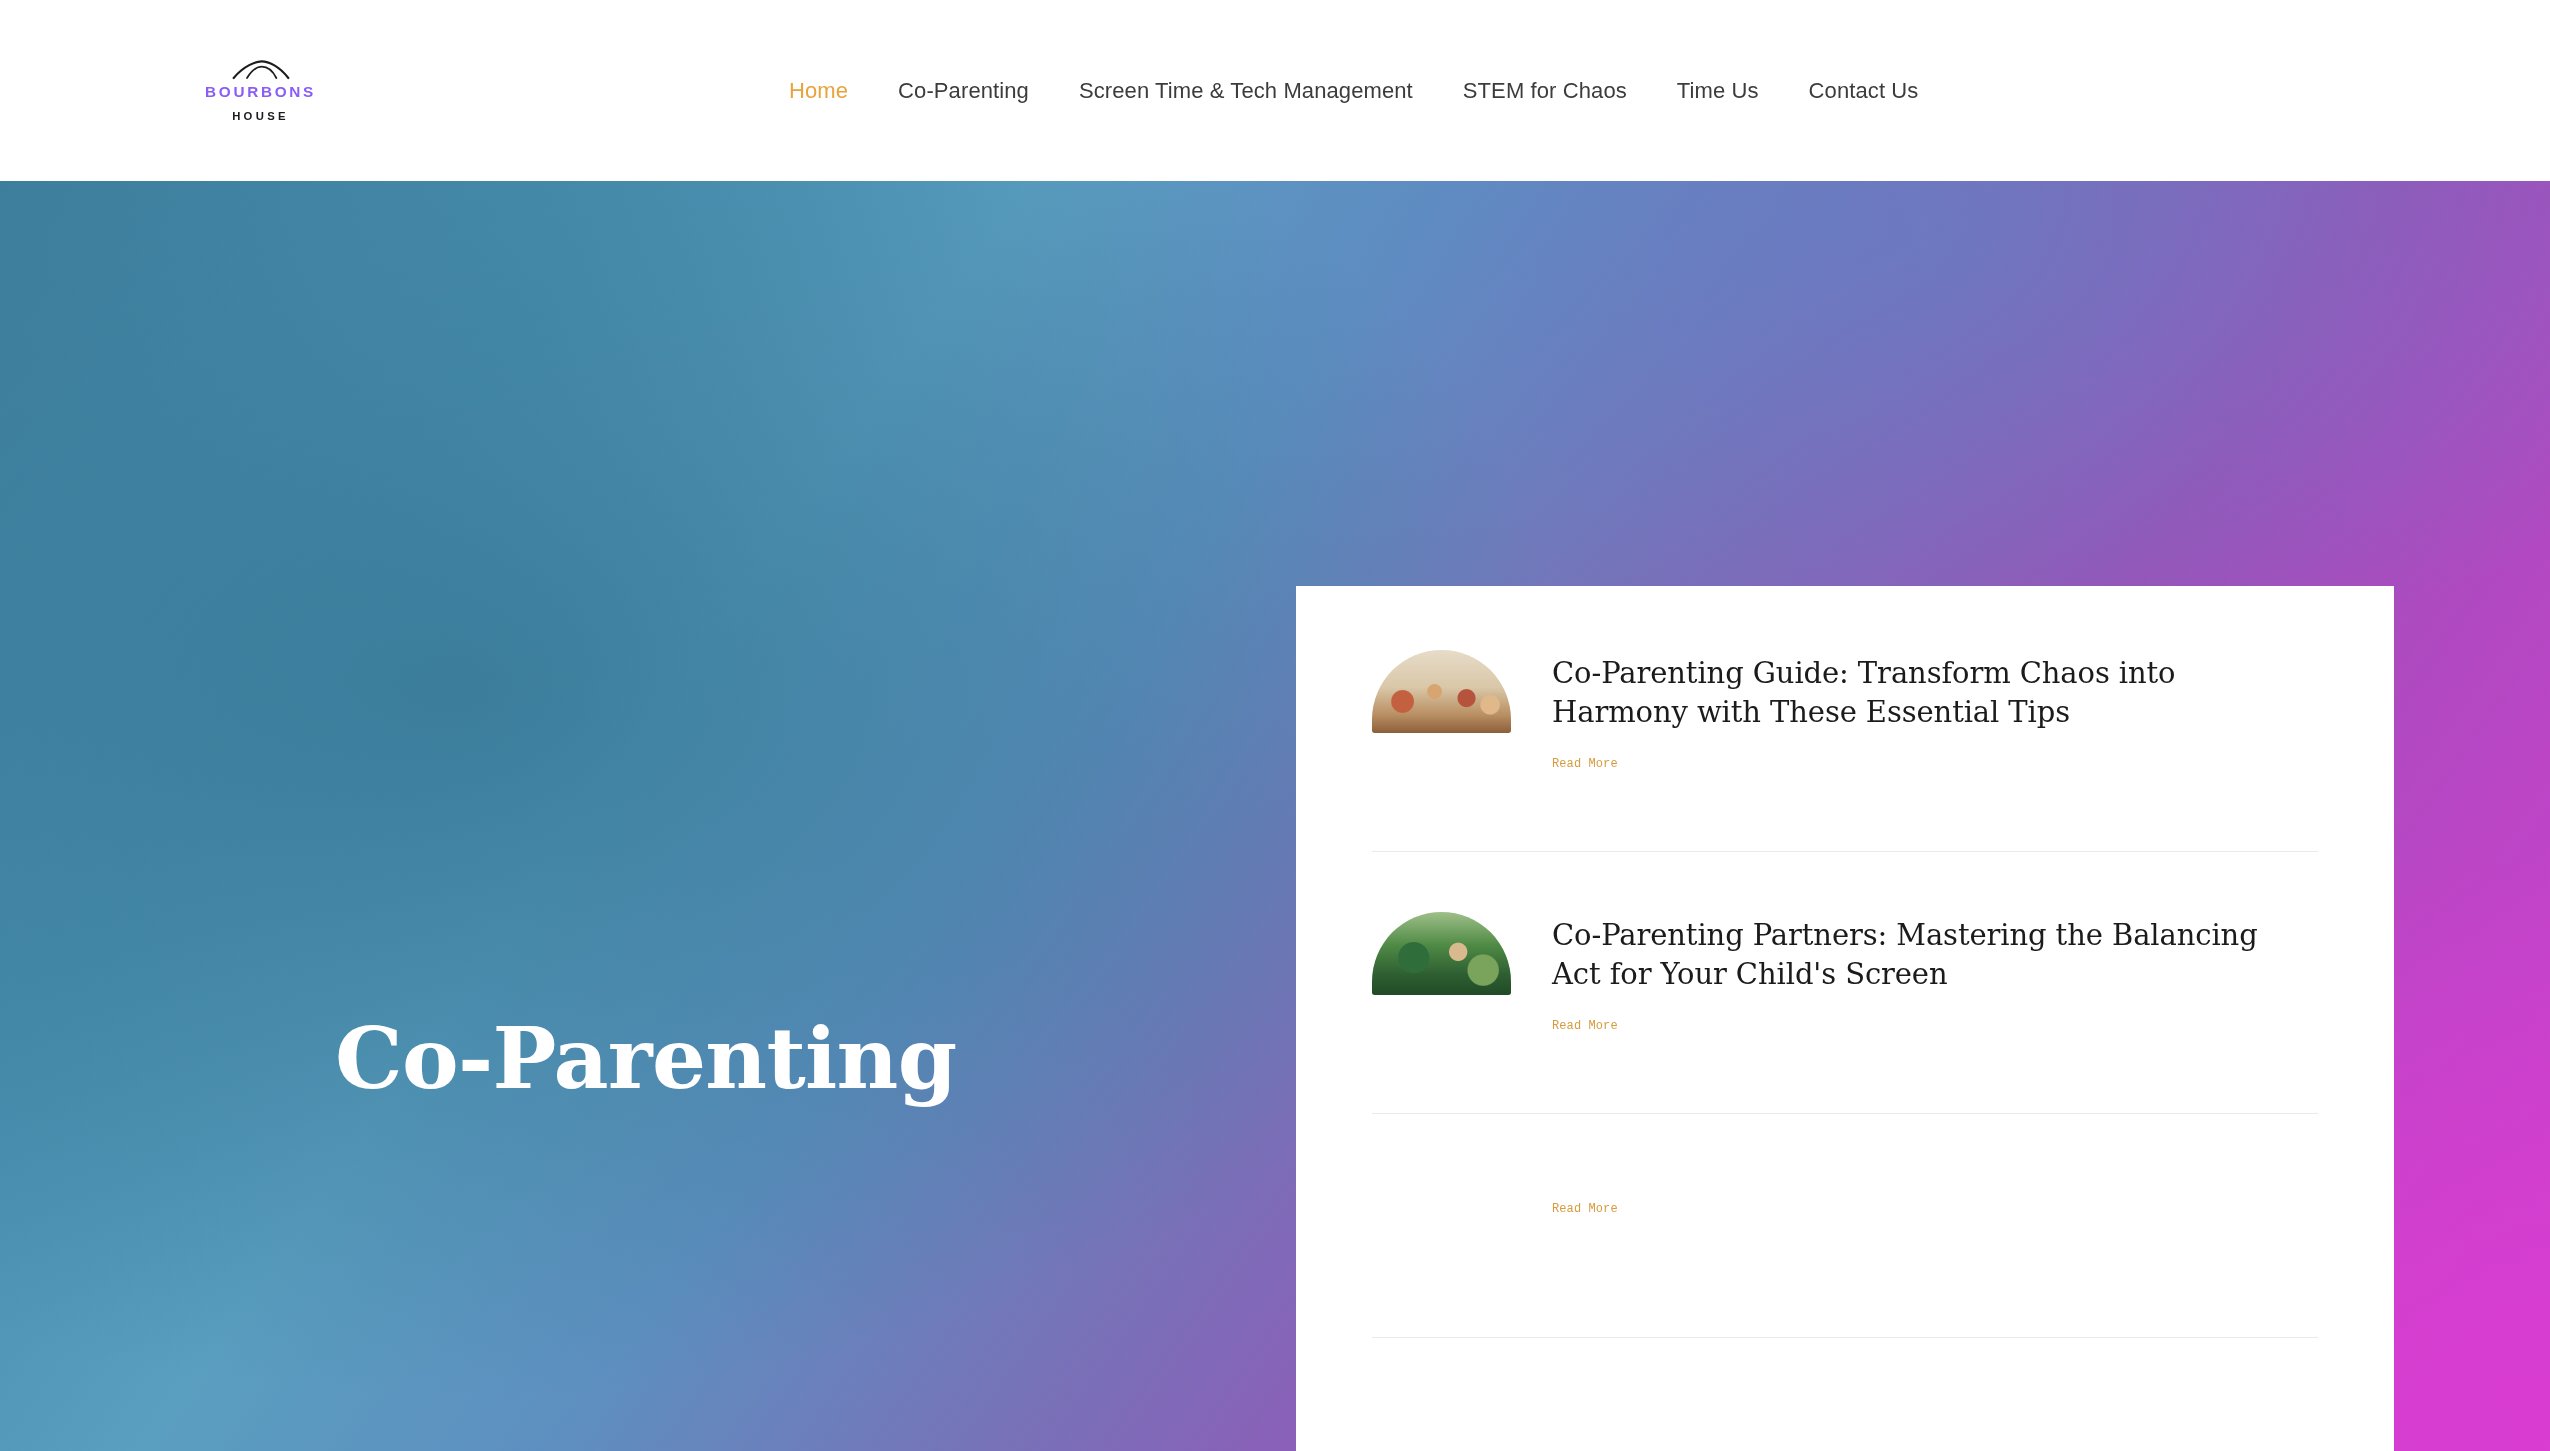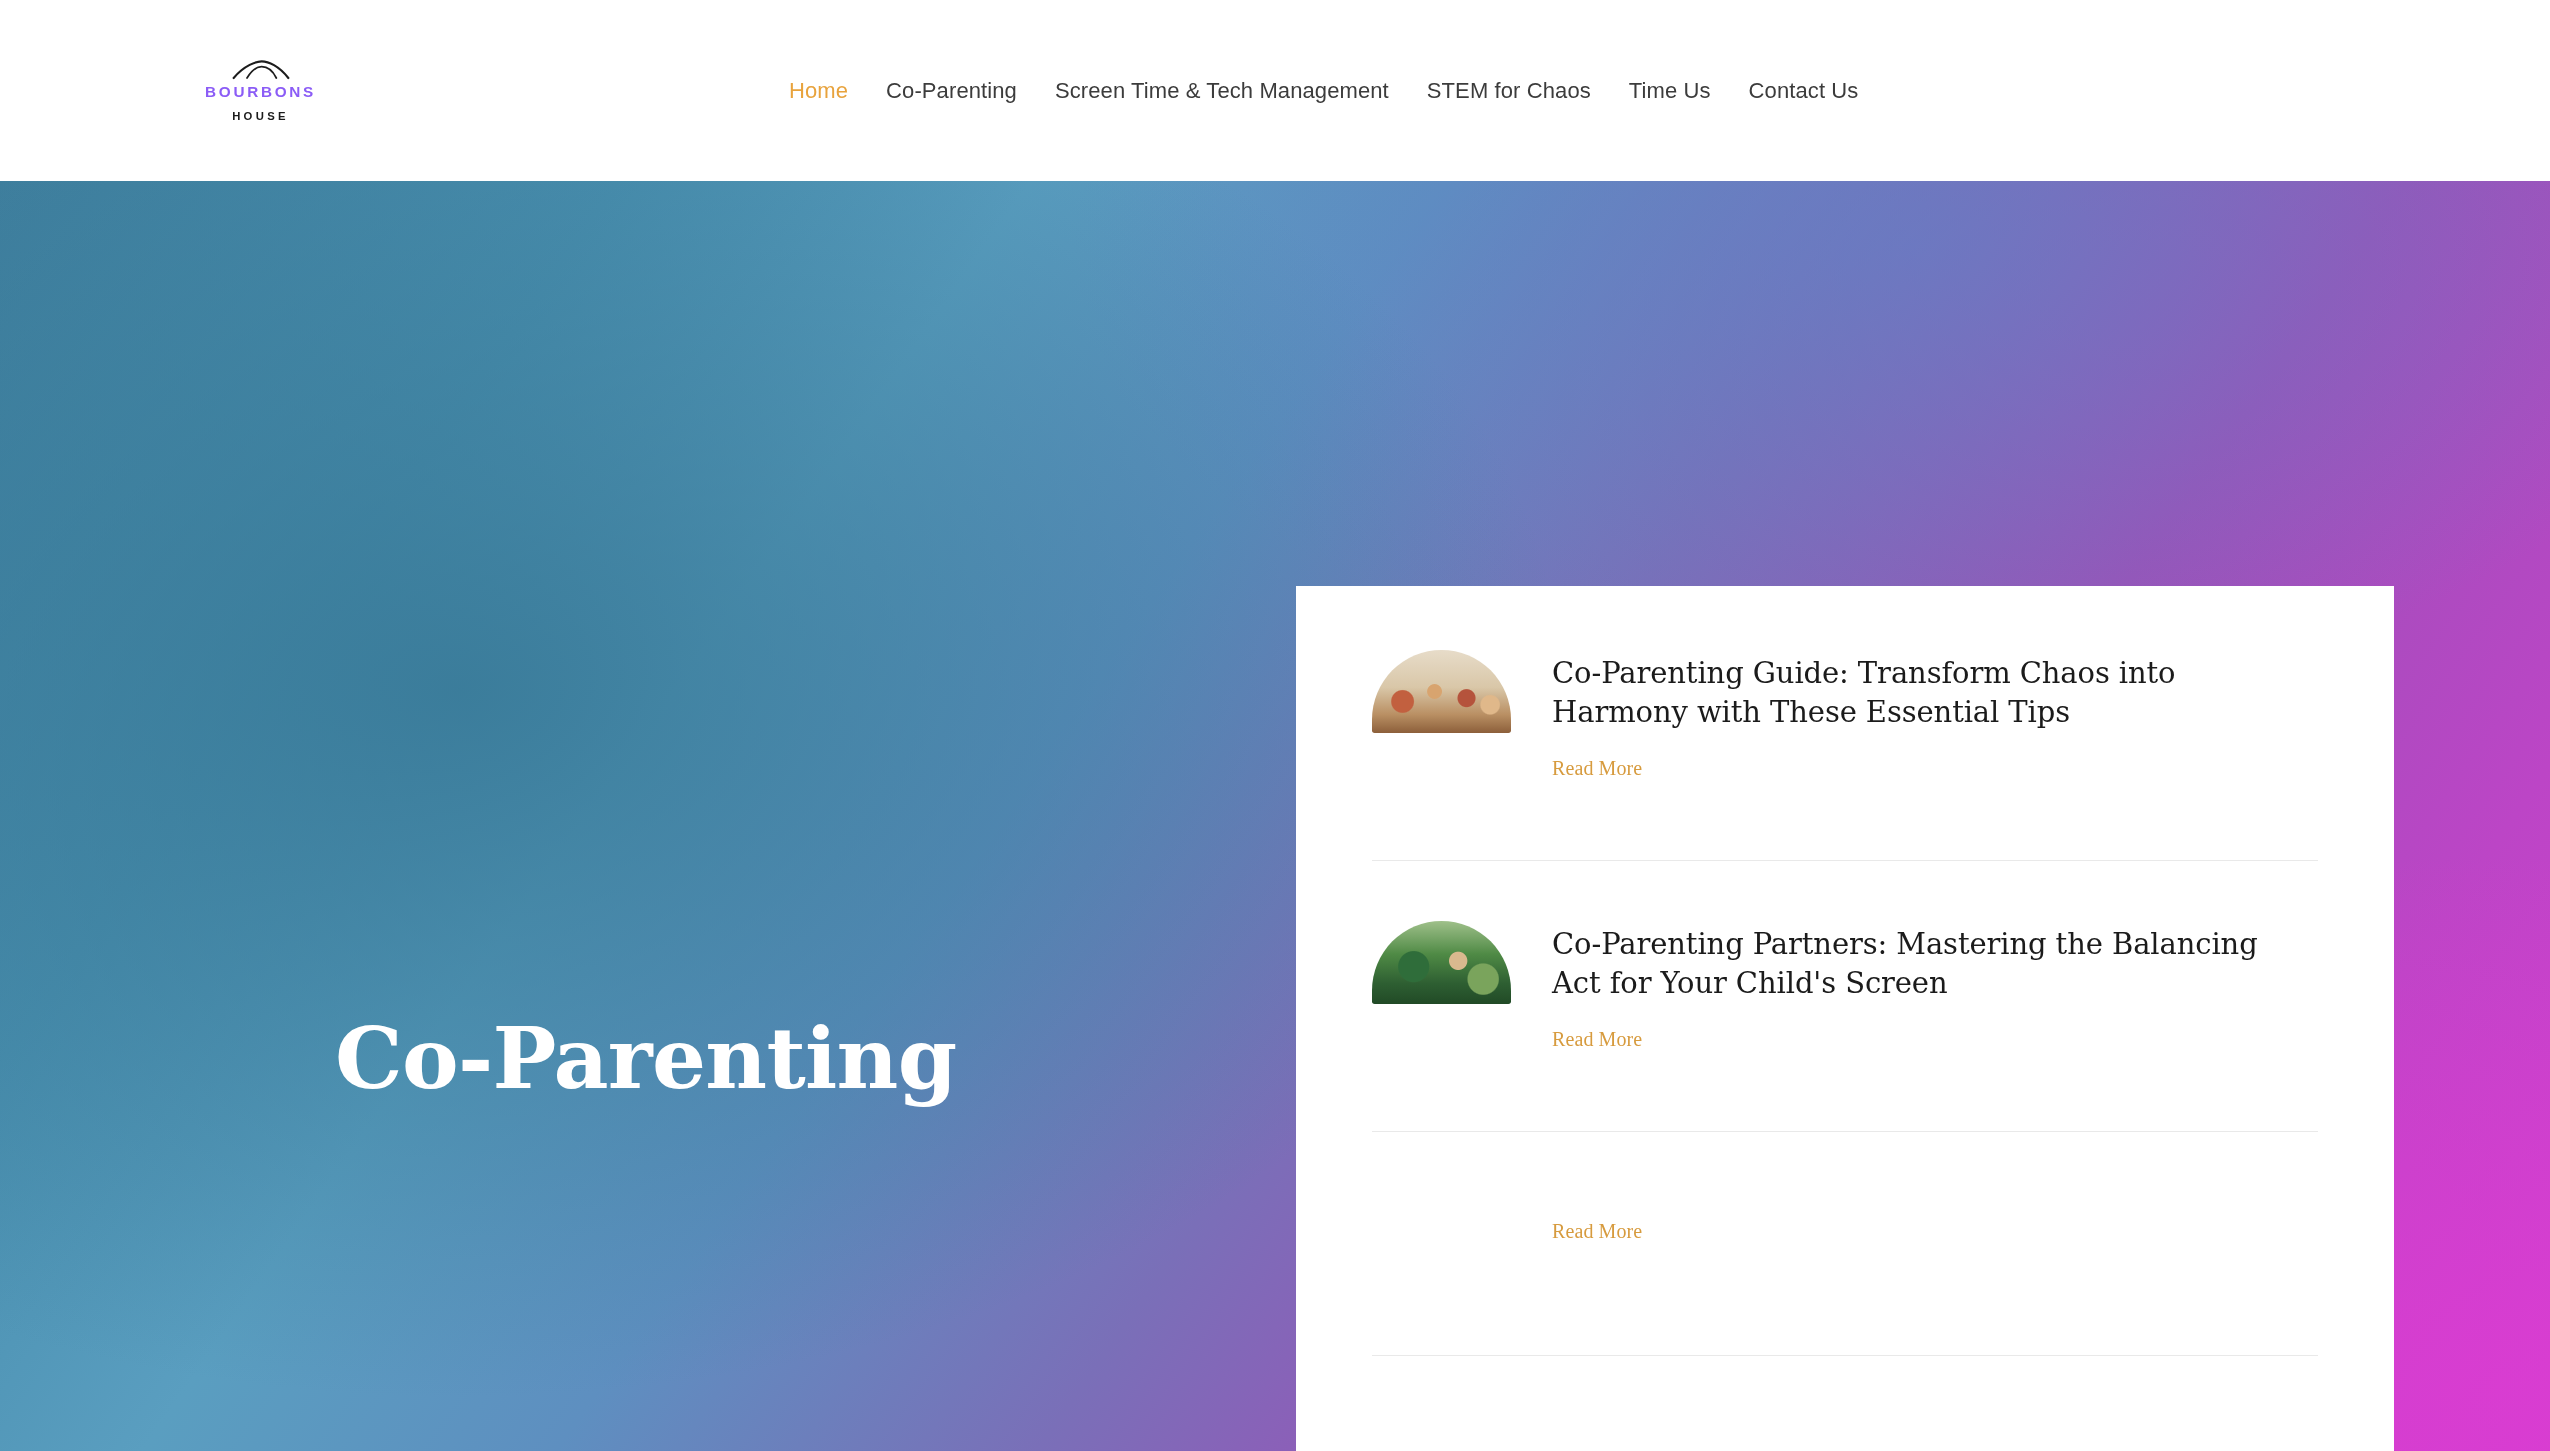--- a/index.html
+++ b/index.html
@@ -51,21 +51,21 @@
     margin-top: 8px;
   }
 
   .main-nav {
     position: absolute;
     left: 770px;
     top: 0;
     height: 181px;
     display: flex;
     align-items: center;
-    gap: 0px;
+    gap: 12px;
   }
   .nav-item {
     font-size: 22px;
     color: #3c3c3c;
     letter-spacing: 0.1px;
     padding: 0 19px;
     white-space: nowrap;
     cursor: pointer;
     text-decoration: none;
   }
@@ -173,22 +173,22 @@
     font-family: "DejaVu Serif", serif;
     font-size: 29px;
     line-height: 1.36;
     color: #1b1b1b;
     letter-spacing: -0.1px;
     max-width: 734px;
   }
   .read-more {
     display: inline-block;
     margin-top: 24px;
-    font-family: Liberation Serif, serif;
-    font-size: 20px;
+    font-family: Liberation Mono, monospace;
+    font-size: 12px;
     color: #d79b3e;
     letter-spacing: 0.1px;
     cursor: pointer;
     text-decoration: none;
   }
   .article-row.last { border-bottom: 1.3px solid #e9e9e9; }
 </style>
 </head>
 <body>
 

